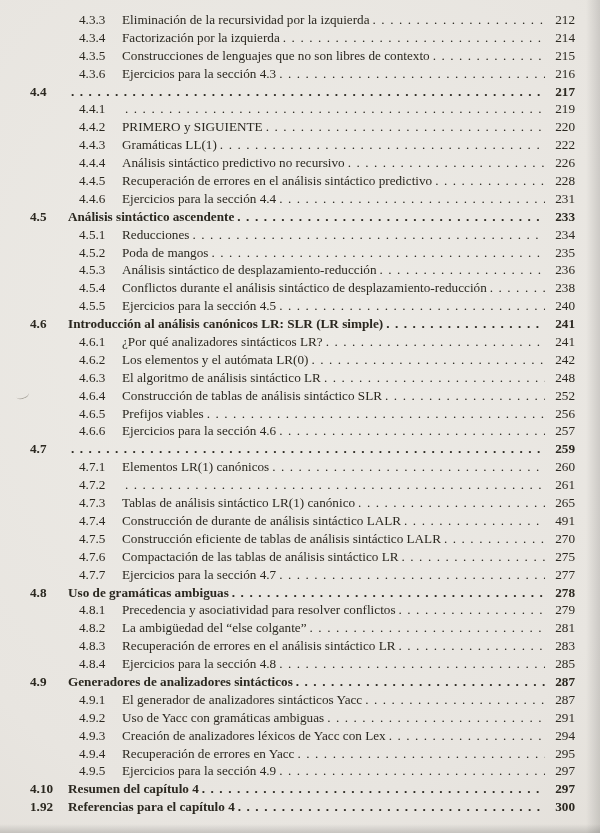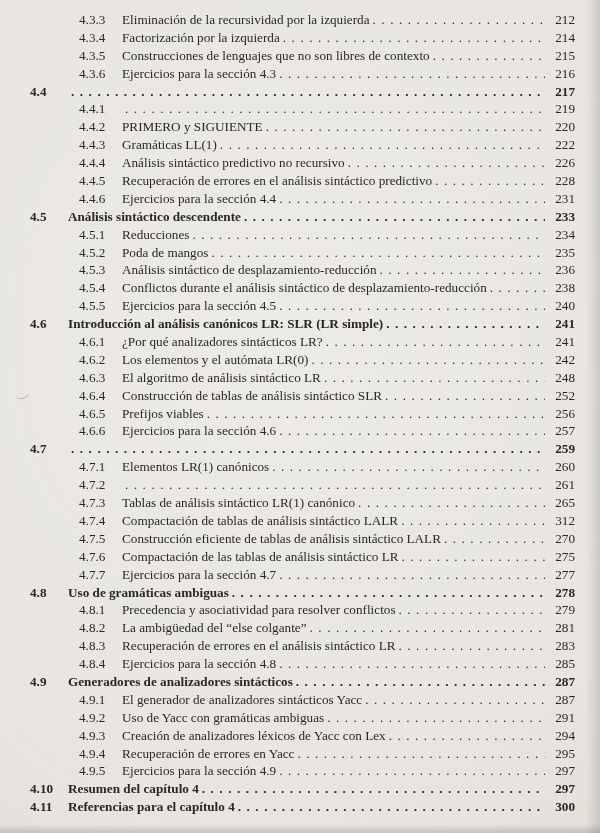--- a/index.html
+++ b/index.html
@@ -120,21 +120,21 @@
         <span class="pg">228</span>
       </div>
       <div class="row lvl2">
         <span class="num">4.4.6</span>
         <span class="title">Ejercicios para la sección 4.4</span>
         <span class="leader"> . . . . . . . . . . . . . . . . . . . . . . . . . . . . . . . . . . . . . . . . . . . . . . . . . . . . . . . . . . . . . . . . . . . . . . . . . . . . . . . . . . . . . . . . . .</span>
         <span class="pg">231</span>
       </div>
       <div class="row lvl1">
         <span class="num">4.5</span>
-        <span class="title">Análisis sintáctico descendente</span>
+        <span class="title">Análisis sintáctico ascendente</span>
         <span class="leader"> . . . . . . . . . . . . . . . . . . . . . . . . . . . . . . . . . . . . . . . . . . . . . . . . . . . . . . . . . . . . . . . . . . . . . . . . . . . . . . . . . . . . . . . . . .</span>
         <span class="pg">233</span>
       </div>
       <div class="row lvl2">
         <span class="num">4.5.1</span>
         <span class="title">Reducciones</span>
         <span class="leader"> . . . . . . . . . . . . . . . . . . . . . . . . . . . . . . . . . . . . . . . . . . . . . . . . . . . . . . . . . . . . . . . . . . . . . . . . . . . . . . . . . . . . . . . . . .</span>
         <span class="pg">234</span>
       </div>
       <div class="row lvl2">
@@ -220,23 +220,23 @@
         <span class="pg">261</span>
       </div>
       <div class="row lvl2">
         <span class="num">4.7.3</span>
         <span class="title">Tablas de análisis sintáctico LR(1) canónico</span>
         <span class="leader"> . . . . . . . . . . . . . . . . . . . . . . . . . . . . . . . . . . . . . . . . . . . . . . . . . . . . . . . . . . . . . . . . . . . . . . . . . . . . . . . . . . . . . . . . . .</span>
         <span class="pg">265</span>
       </div>
       <div class="row lvl2">
         <span class="num">4.7.4</span>
-        <span class="title">Compactación de tablas de análisis sintáctico LALR</span>
-        <span class="leader"> . . . . . . . . . . . . . . . . . . . . . . . . . . . . . . . . . . . . . . . . . . . . . . . . . . . . . . . . . . . . . . . . . . . . . . . . . . . . . . . . . . . . . . . . . .</span>
-        <span class="pg">312</span>
+        <span class="title">Construcción de durante de análisis sintáctico LALR</span>
+        <span class="leader"> . . . . . . . . . . . . . . . . . . . . . . . . . . . . . . . . . . . . . . . . . . . . . . . . . . . . . . . . . . . . . . . . . . . . . . . . . . . . . . . . . . . . . . . . . .</span>
+        <span class="pg">491</span>
       </div>
       <div class="row lvl2">
         <span class="num">4.7.5</span>
         <span class="title">Construcción eficiente de tablas de análisis sintáctico LALR</span>
         <span class="leader"> . . . . . . . . . . . . . . . . . . . . . . . . . . . . . . . . . . . . . . . . . . . . . . . . . . . . . . . . . . . . . . . . . . . . . . . . . . . . . . . . . . . . . . . . . .</span>
         <span class="pg">270</span>
       </div>
       <div class="row lvl2">
         <span class="num">4.7.6</span>
         <span class="title">Compactación de las tablas de análisis sintáctico LR</span>
@@ -315,20 +315,20 @@
         <span class="leader"> . . . . . . . . . . . . . . . . . . . . . . . . . . . . . . . . . . . . . . . . . . . . . . . . . . . . . . . . . . . . . . . . . . . . . . . . . . . . . . . . . . . . . . . . . .</span>
         <span class="pg">297</span>
       </div>
       <div class="row lvl1">
         <span class="num">4.10</span>
         <span class="title">Resumen del capítulo 4</span>
         <span class="leader"> . . . . . . . . . . . . . . . . . . . . . . . . . . . . . . . . . . . . . . . . . . . . . . . . . . . . . . . . . . . . . . . . . . . . . . . . . . . . . . . . . . . . . . . . . .</span>
         <span class="pg">297</span>
       </div>
       <div class="row lvl1">
-        <span class="num">4.11</span>
+        <span class="num">1.92</span>
         <span class="title">Referencias para el capítulo 4</span>
         <span class="leader"> . . . . . . . . . . . . . . . . . . . . . . . . . . . . . . . . . . . . . . . . . . . . . . . . . . . . . . . . . . . . . . . . . . . . . . . . . . . . . . . . . . . . . . . . . .</span>
         <span class="pg">300</span>
       </div>
     </div>
   <div class="margin-mark"></div>
 </div>
 
 </body></html>

